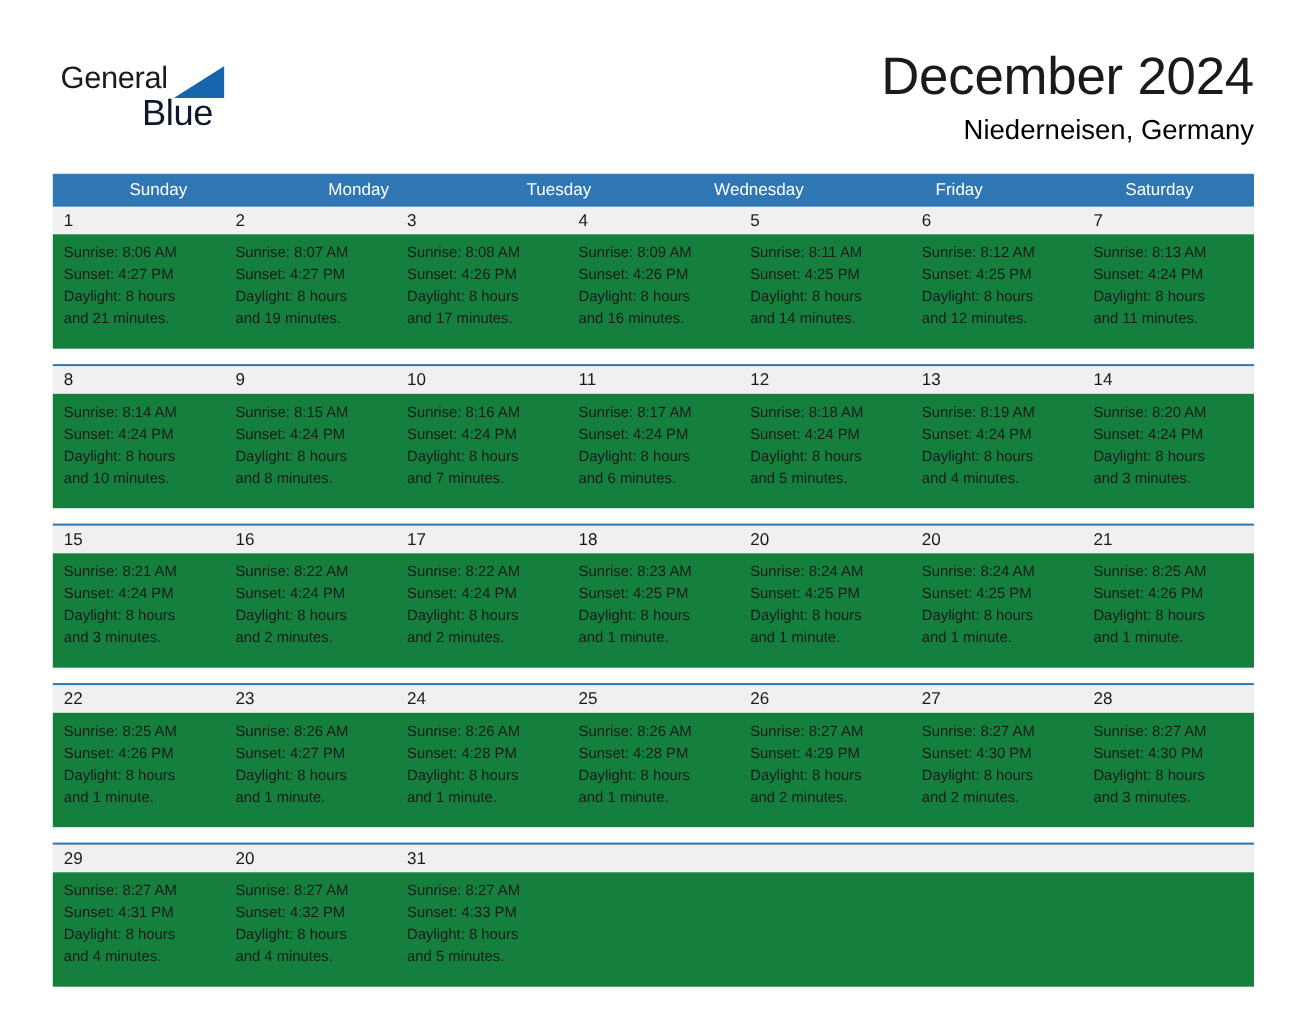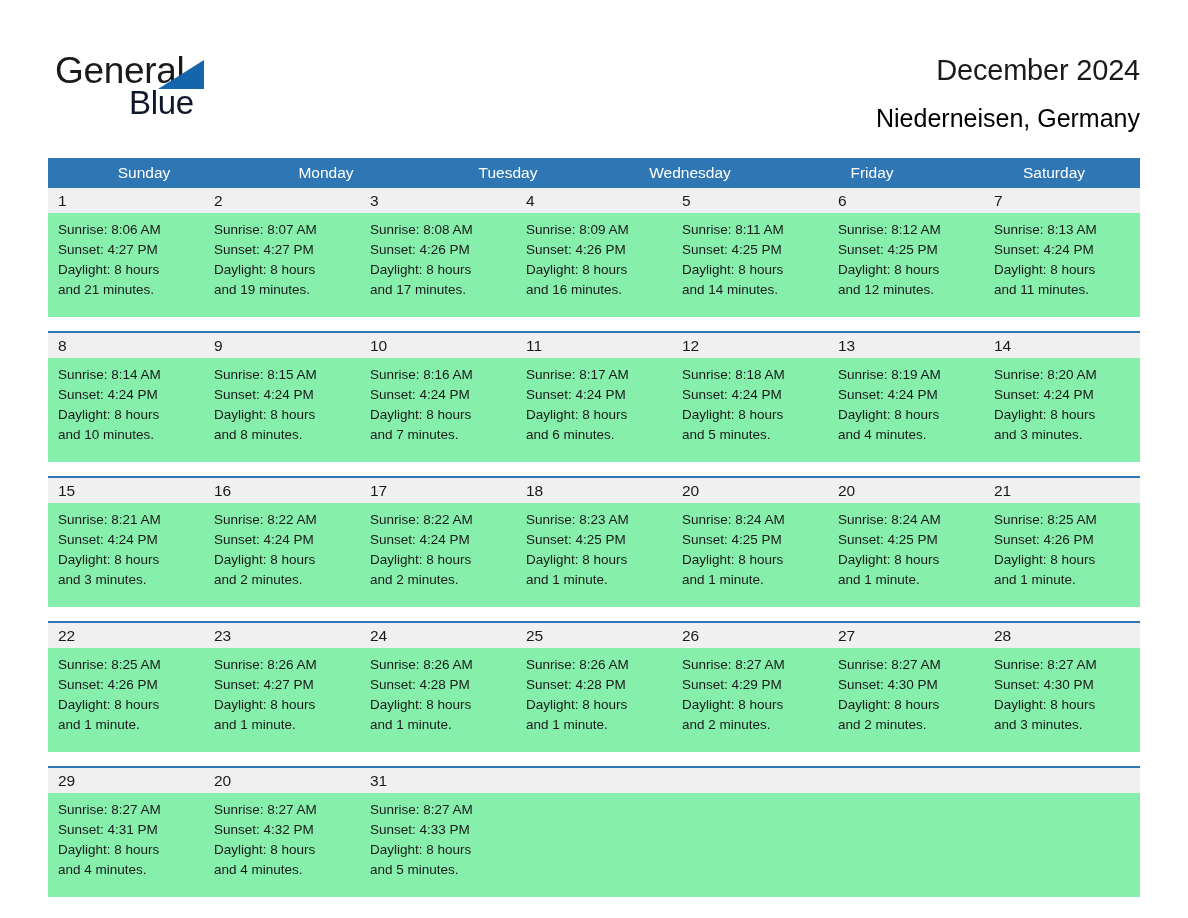--- a/index.html
+++ b/index.html
@@ -34,21 +34,21 @@
     left: 7px;
     top: 10px;
     width: 230px;
     height: 80px;
     user-select: none;
   }
   .logo-general {
     position: absolute;
     left: 0;
     top: 0;
-    font-size: 37px;
+    font-size: 28px;
     line-height: 33px;
     color: #1a1a1a;
     letter-spacing: -0.3px;
     font-family: "Liberation Sans", sans-serif;
   }
   .logo-tri {
     position: absolute;
     left: 103px;
     top: 6px;
     width: 46px;
@@ -65,21 +65,21 @@
     font-family: "Liberation Sans", sans-serif;
   }
 
   .title-block {
     position: absolute;
     right: 0;
     top: 0;
     text-align: right;
   }
   .cal-title {
-    font-size: 29px;
+    font-size: 48px;
     line-height: 52px;
     color: #1a1a1a;
     font-weight: normal;
     margin: 0;
     letter-spacing: -0.2px;
   }
   .cal-location {
     font-size: 25px;
     line-height: 32px;
     color: #000000;
@@ -127,21 +127,21 @@
   .daynum {
     flex: 1 1 0;
     font-size: 15.5px;
     line-height: 25px;
     color: #1a1a1a;
     padding-left: 10px;
     box-sizing: border-box;
   }
   .detail-row {
     display: flex;
-    background: #86efac;
+    background: #15803d;
     height: 104px;
   }
   .detail {
     flex: 1 1 0;
     padding: 7px 10px 0 10px;
     box-sizing: border-box;
     font-size: 13.5px;
     line-height: 20px;
     color: #1a1a1a;
   }

